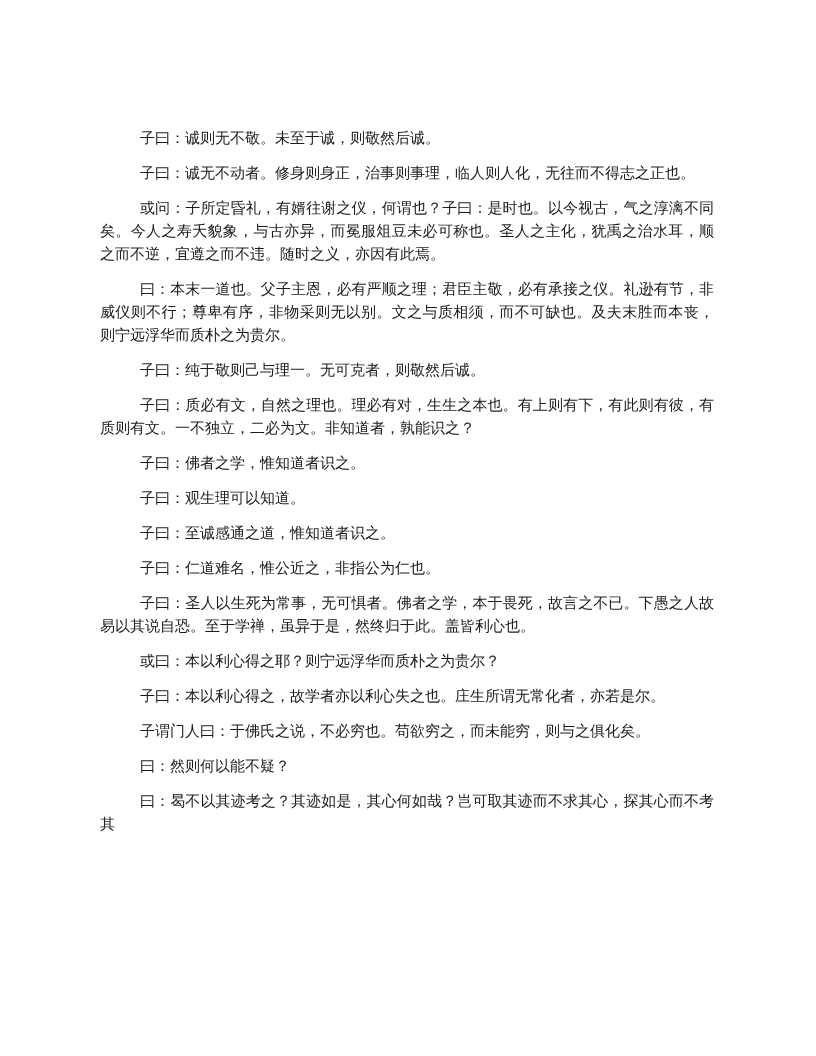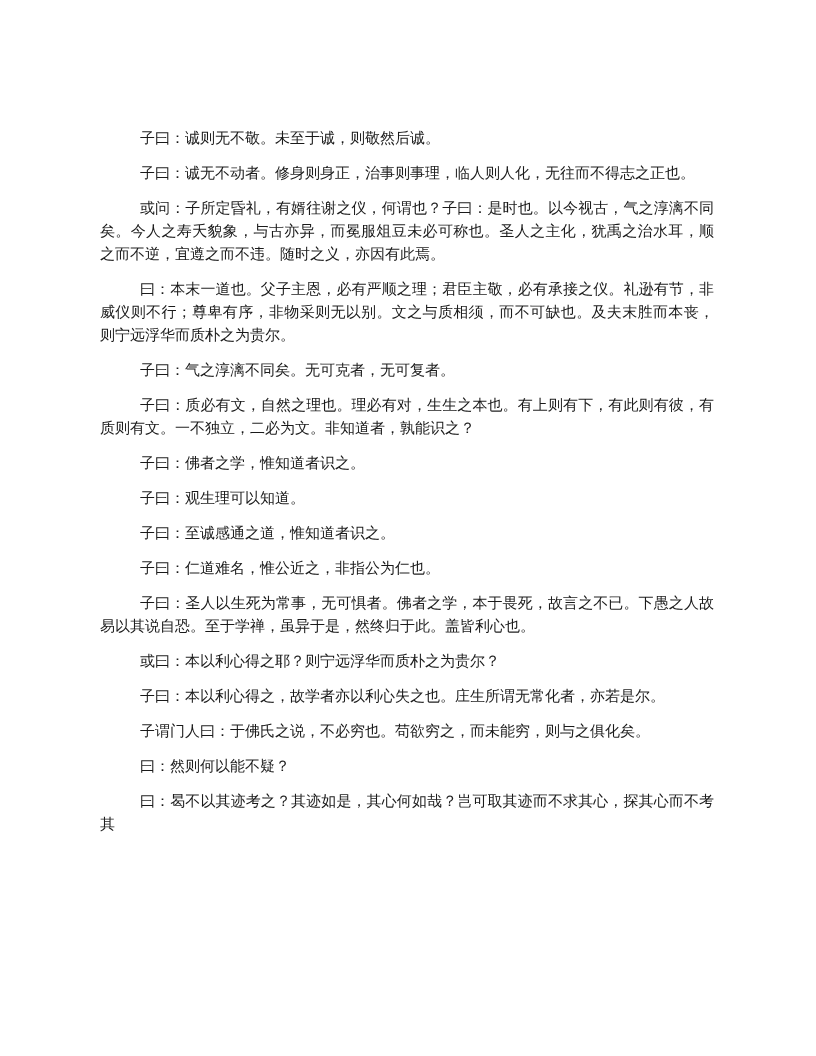--- a/index.html
+++ b/index.html
@@ -35,21 +35,21 @@
 </style>
 </head>
 <body>
 
 <div class="page">
   <div class="text-block">
       <p class="para">子曰：诚则无不敬。未至于诚，则敬然后诚。</p>
       <p class="para">子曰：诚无不动者。修身则身正，治事则事理，临人则人化，无往而不得志之正也。</p>
       <p class="para">或问：子所定昏礼，有婿往谢之仪，何谓也？子曰：是时也。以今视古，气之淳漓不同矣。今人之寿夭貌象，与古亦异，而冕服俎豆未必可称也。圣人之主化，犹禹之治水耳，顺之而不逆，宜遵之而不违。随时之义，亦因有此焉。</p>
       <p class="para">曰：本末一道也。父子主恩，必有严顺之理；君臣主敬，必有承接之仪。礼逊有节，非威仪则不行；尊卑有序，非物采则无以别。文之与质相须，而不可缺也。及夫末胜而本丧，则宁远浮华而质朴之为贵尔。</p>
-      <p class="para">子曰：气之淳漓不同矣。无可克者，无可复者。</p>
+      <p class="para">子曰：纯于敬则己与理一。无可克者，则敬然后诚。</p>
       <p class="para">子曰：质必有文，自然之理也。理必有对，生生之本也。有上则有下，有此则有彼，有质则有文。一不独立，二必为文。非知道者，孰能识之？</p>
       <p class="para">子曰：佛者之学，惟知道者识之。</p>
       <p class="para">子曰：观生理可以知道。</p>
       <p class="para">子曰：至诚感通之道，惟知道者识之。</p>
       <p class="para">子曰：仁道难名，惟公近之，非指公为仁也。</p>
       <p class="para">子曰：圣人以生死为常事，无可惧者。佛者之学，本于畏死，故言之不已。下愚之人故易以其说自恐。至于学禅，虽异于是，然终归于此。盖皆利心也。</p>
       <p class="para">或曰：本以利心得之耶？则宁远浮华而质朴之为贵尔？</p>
       <p class="para">子曰：本以利心得之，故学者亦以利心失之也。庄生所谓无常化者，亦若是尔。</p>
       <p class="para">子谓门人曰：于佛氏之说，不必穷也。苟欲穷之，而未能穷，则与之俱化矣。</p>
       <p class="para">曰：然则何以能不疑？</p>

